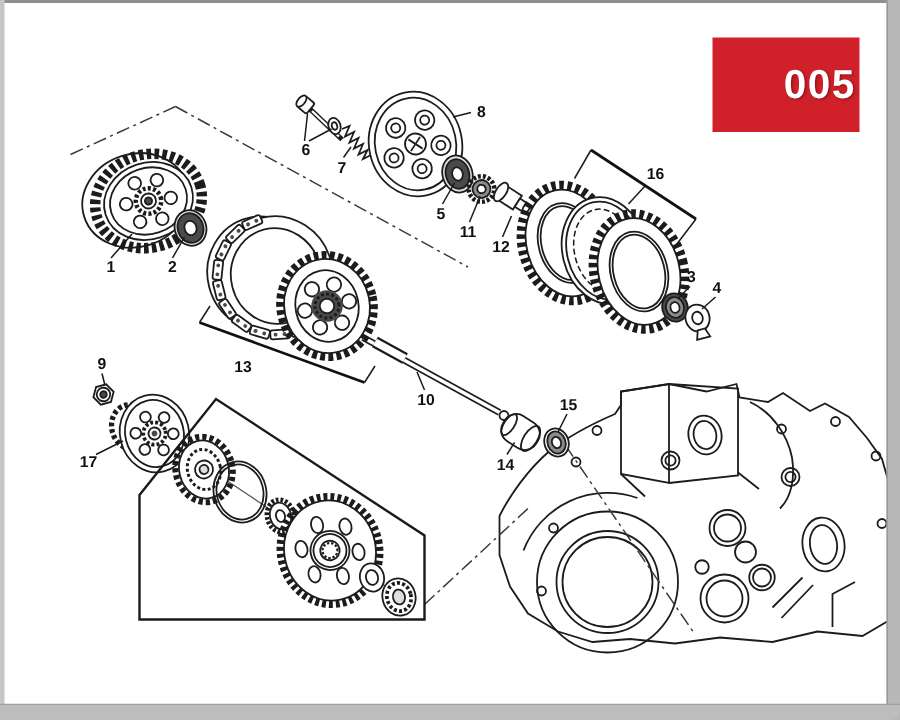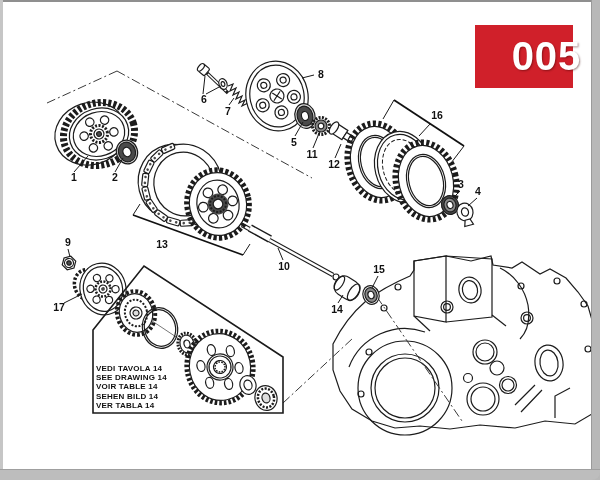--- a/index.html
+++ b/index.html
@@ -13,21 +13,21 @@
   .edge-top    { left:0; top:0; width:600px; height:2px; background:#8f8f8f; }
   .edge-left   { left:0; top:0; width:3px; height:480px; background:#c6c6c6; }
   .edge-right  { right:0; top:0; width:8px; height:480px; background:#b8b8b8; border-left:1px solid #9a9a9a; }
   .edge-bottom { left:0; bottom:0; width:600px; height:10px; background:#bdbdbd; border-top:1px solid #9f9f9f; border-bottom-right-radius:8px; }
 
   .badge {
     position:absolute; left:475px; top:25px; width:98px; height:63px;
     display:flex; align-items:center; justify-content:center;
   }
   .badge-number {
-    font-size:40px; font-weight:bold; letter-spacing:1px;
+    font-size:27px; font-weight:bold; letter-spacing:1px;
     text-shadow:1px 1px 2px rgba(60,0,0,0.45);
     margin-left:45px;
   }
 
   .note-box {
     position:absolute; left:96px; top:364px; width:130px;
     font-size:8px; font-weight:bold; color:#111; line-height:9.2px;
     letter-spacing:0.2px; white-space:nowrap;
   }
 
@@ -411,27 +411,20 @@
       <text class="callout" x="312" y="158">11</text>
       <text class="callout" x="334" y="168">12</text>
       <text class="callout" x="162" y="248">13</text>
       <text class="callout" x="337" y="313">14</text>
       <text class="callout" x="379" y="273">15</text>
       <text class="callout" x="437" y="119">16</text>
       <text class="callout" x="59" y="311">17</text>
     </g>
   </svg>
 
-  <div class="note-box">
-    <div>VEDI TAVOLA 14</div>
-    <div>SEE DRAWING 14</div>
-    <div>VOIR TABLE 14</div>
-    <div>SEHEN BILD 14</div>
-    <div>VER TABLA 14</div>
-  </div>
 
   <div class="badge" style="background: rgb(208, 32, 42);">
     <span class="badge-number" style="color: rgb(255, 255, 255);">005</span>
   </div>
 
   <div class="edge edge-top"></div>
   <div class="edge edge-left"></div>
   <div class="edge edge-right"></div>
   <div class="edge edge-bottom"></div>
 </div>

